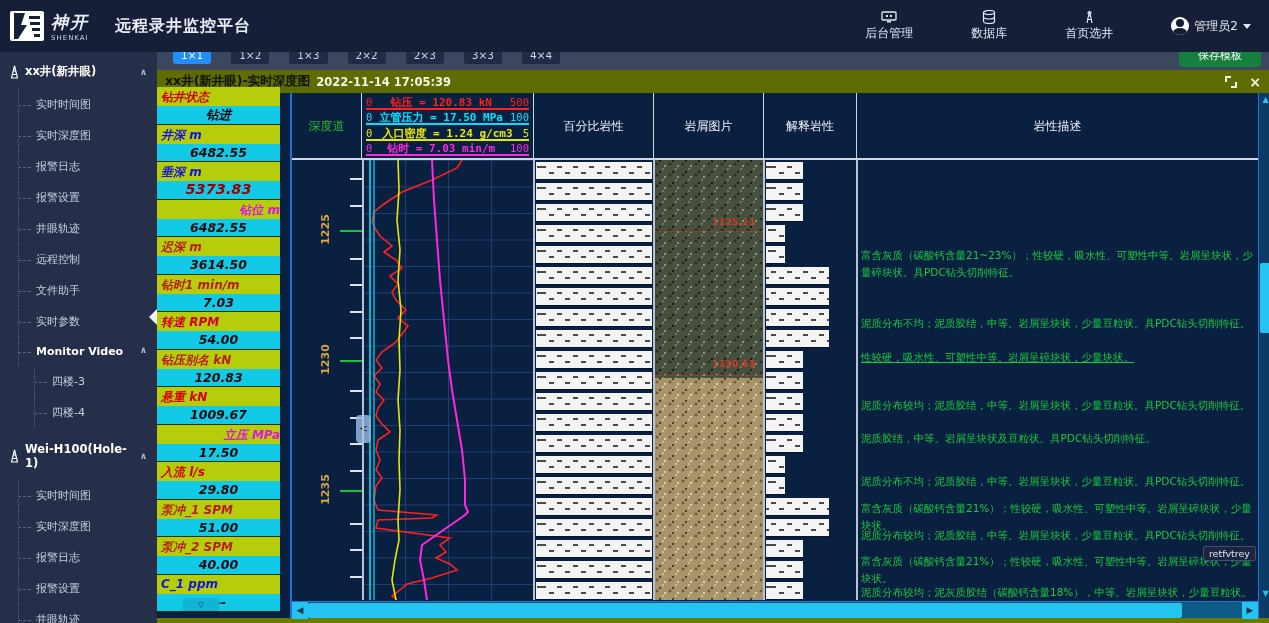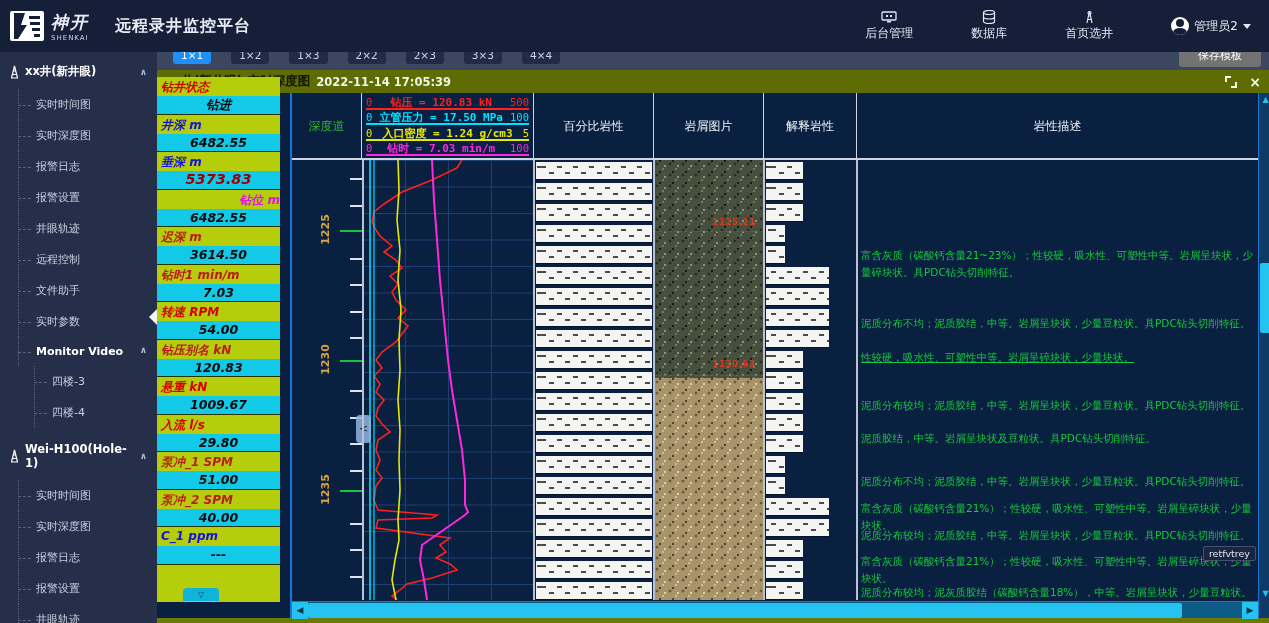--- a/index.html
+++ b/index.html
@@ -36,36 +36,36 @@
   .tree-item.lvl2:before{left:28px;}
   .tree-item.lvl2:after{left:28px;}
   .tree-item.bold{color:#fff;font-weight:bold;}
   .tree-item .caret{position:absolute;right:10px;color:#aeb8cc;font-size:9px;}
   .sb-collapse{position:absolute;right:-1px;top:268px;width:0;height:0;border-top:9px solid transparent;border-bottom:9px solid transparent;border-right:9px solid #f2f4f8;cursor:pointer;}
 
   
   .toolbar{position:absolute;left:157px;top:40px;width:1112px;height:30px;background:#3c465f;display:flex;align-items:center;gap:20px;padding-left:16px;z-index:25;}
   .layout-btn{min-width:34px;padding:3px 8px;text-align:center;background:#222b45;color:#cdd5e6;font-size:10.5px;border-radius:3px;cursor:pointer;}
   .layout-btn.active{background:#1f8ffb;color:#fff;}
-  .save-btn{margin-left:auto;margin-right:8px;background:#737373;color:#fff;font-size:11px;padding:4px 19px;border-radius:3px;cursor:pointer;}
+  .save-btn{margin-left:auto;margin-right:8px;background:#15803d;color:#fff;font-size:11px;padding:4px 19px;border-radius:3px;cursor:pointer;}
 
   
   .panel{position:absolute;left:157px;top:70px;width:1112px;height:553px;background:#0a2040;border-bottom:5px solid #6b7a00;z-index:10;}
   .titlebar{position:absolute;left:0;top:0;width:1112px;height:23px;background:#5f6c03;display:flex;align-items:center;padding:0 8px;gap:6px;}
   .titlebar .t-main{color:#101400;font-weight:bold;font-size:12.5px;}
   .titlebar .t-time{color:#f2f5e6;font-weight:bold;font-size:11.5px;}
   .titlebar .t-icons{margin-left:auto;display:flex;align-items:center;gap:12px;color:#f2f5e6;}
   .expand-ico{width:12px;height:12px;position:relative;cursor:pointer;}
   .expand-ico:before,.expand-ico:after{content:"";position:absolute;width:4px;height:4px;}
   .expand-ico:before{left:0;top:0;border-left:2px solid #f2f5e6;border-top:2px solid #f2f5e6;}
   .expand-ico:after{right:0;bottom:0;border-right:2px solid #f2f5e6;border-bottom:2px solid #f2f5e6;}
   .close-ico{font-size:14px;line-height:12px;cursor:pointer;font-weight:bold;}
 
   
-  .param-col{position:absolute;left:0;top:7px;width:123px;height:525px;background:#b6cd0c;}
+  .param-col{position:absolute;left:0;top:17px;width:123px;height:525px;background:#b6cd0c;}
   .p-pair{height:37.5px;border-bottom:1px solid #2a3400;}
   .p-label{height:19px;background:#b6cd0c;font-size:12px;font-weight:bold;font-style:italic;padding:2px 0 0 4px;white-space:nowrap;overflow:hidden;}
   .p-value{height:17.5px;background:#12c9e8;color:#0a0a0a;font-size:12.5px;font-weight:bold;font-style:italic;text-align:center;line-height:17px;}
   .c-red{color:#d40000;}.c-darkred{color:#b91c1c;}.c-blue{color:#1414dc;}.c-magenta{color:#e014e0;text-align:right;}
   .v-bigred{color:#9c0000;font-size:14.5px;}
   .param-dropdown{position:absolute;left:26px;bottom:1px;width:36px;height:13px;background:#0fb4d8;border-radius:4px 4px 0 0;color:#056;text-align:center;font-size:8px;line-height:13px;cursor:pointer;}
 
   
   .chart{position:absolute;left:133px;top:23px;width:979px;height:525px;background:#0a2040;border-left:2px solid #1976d2;}
   .chart-inner{position:absolute;left:0;top:0;width:966px;height:525px;}
@@ -285,20 +285,24 @@
             <div class="p-label c-red">转速 RPM</div>
             <div class="p-value">54.00</div>
           </div>
           <div class="p-pair">
             <div class="p-label c-darkred">钻压别名 kN</div>
             <div class="p-value">120.83</div>
           </div>
           <div class="p-pair">
             <div class="p-label c-red">悬重 kN</div>
             <div class="p-value">1009.67</div>
+          </div>
+          <div class="p-pair">
+            <div class="p-label c-magenta">立压 MPa</div>
+            <div class="p-value">17.50</div>
           </div>
           <div class="p-pair">
             <div class="p-label c-red">入流 l/s</div>
             <div class="p-value">29.80</div>
           </div>
           <div class="p-pair">
             <div class="p-label c-darkred">泵冲_1 SPM</div>
             <div class="p-value">51.00</div>
           </div>
           <div class="p-pair">

